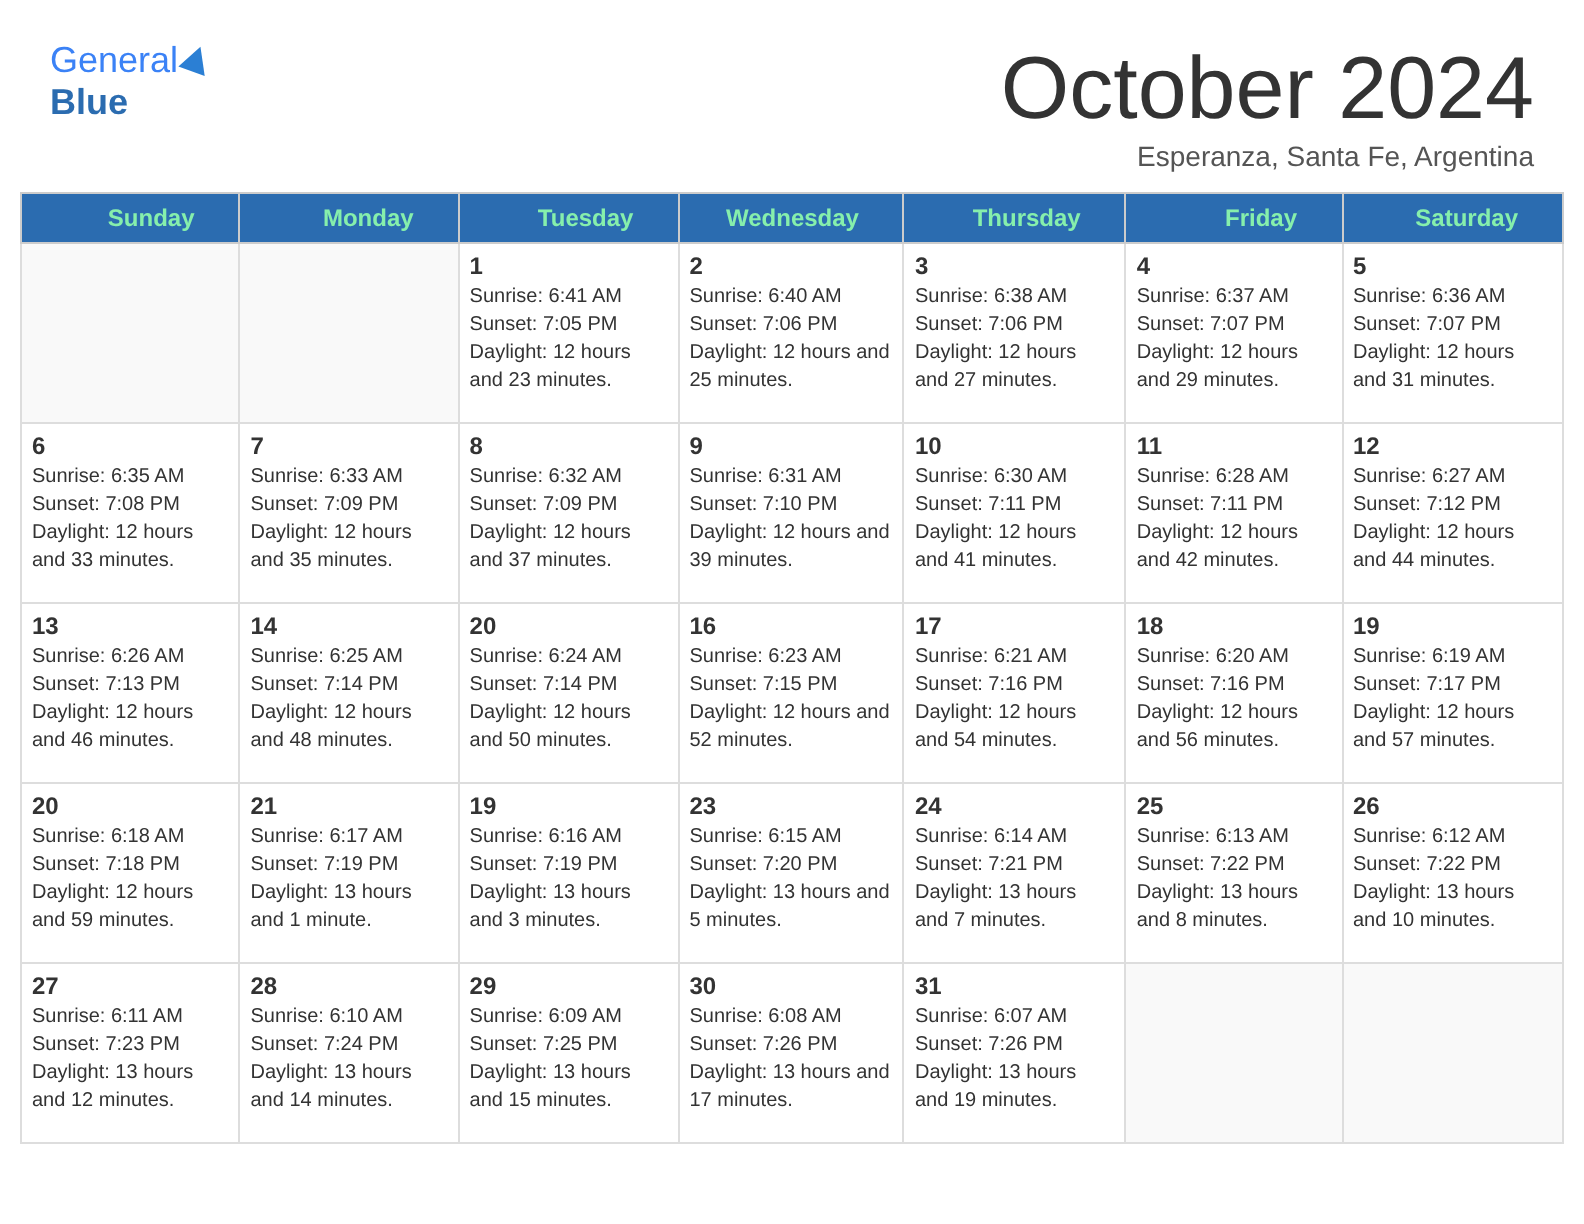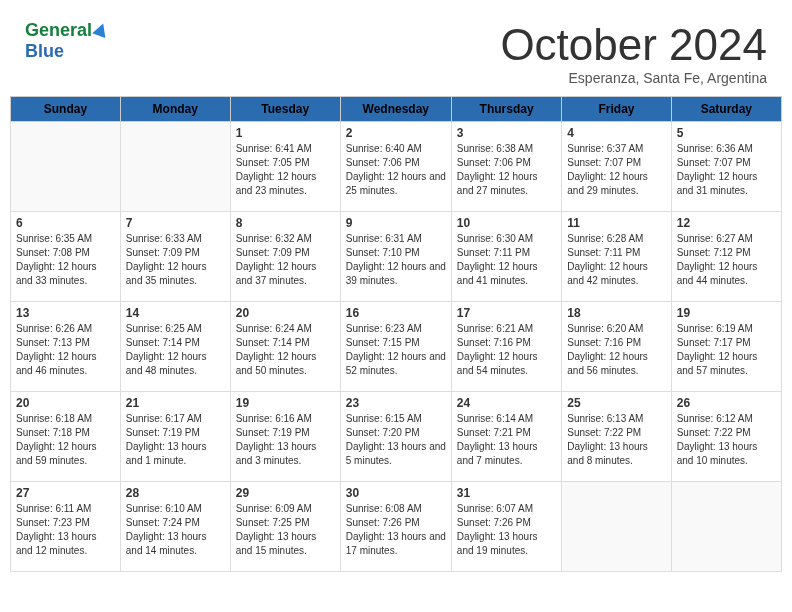--- a/index.html
+++ b/index.html
@@ -46,23 +46,23 @@
       font-size: 14px;
       color: #555;
     }
     .calendar {
       width: 100%;
       border-collapse: collapse;
       margin-top: 5px;
     }
     .calendar th {
       background-color: #2b6cb0;
-      color: #000000;
-      text-align: center;
-      padding: 5px 6px;
+      color: #86efac;
+      text-align: right;
+      padding: 5px 22px;
       font-size: 12px;
       font-weight: bold;
       border: 1px solid #ccc;
     }
     .calendar td {
       border: 1px solid #ddd;
       vertical-align: top;
       padding: 4px 5px;
       width: 113px;
       height: 90px;
@@ -83,21 +83,21 @@
       font-size: 10px;
       color: #333;
     }
   </style>
 </head>
 <body>
 
 <div class="header">
   <div class="logo">
     <div class="logo-general">
-      <span style="color:#15803d; font-weight:bold; font-size:18px;">General</span>
+      <span style="color:#3b82f6; font-weight:normal; font-size:18px;">General</span>
       <span style="display:inline-block; width:0; height:0; border-left:7px solid transparent; border-right:7px solid transparent; border-bottom:13px solid #2b7fd4; margin-left:2px; transform:rotate(20deg); position:relative; top:-1px;"></span>
     </div>
     <div class="logo-blue-text">Blue</div>
   </div>
   <div class="title-block">
     <div class="month-title">October 2024</div>
     <div class="location-title">Esperanza, Santa Fe, Argentina</div>
   </div>
 </div>
 

